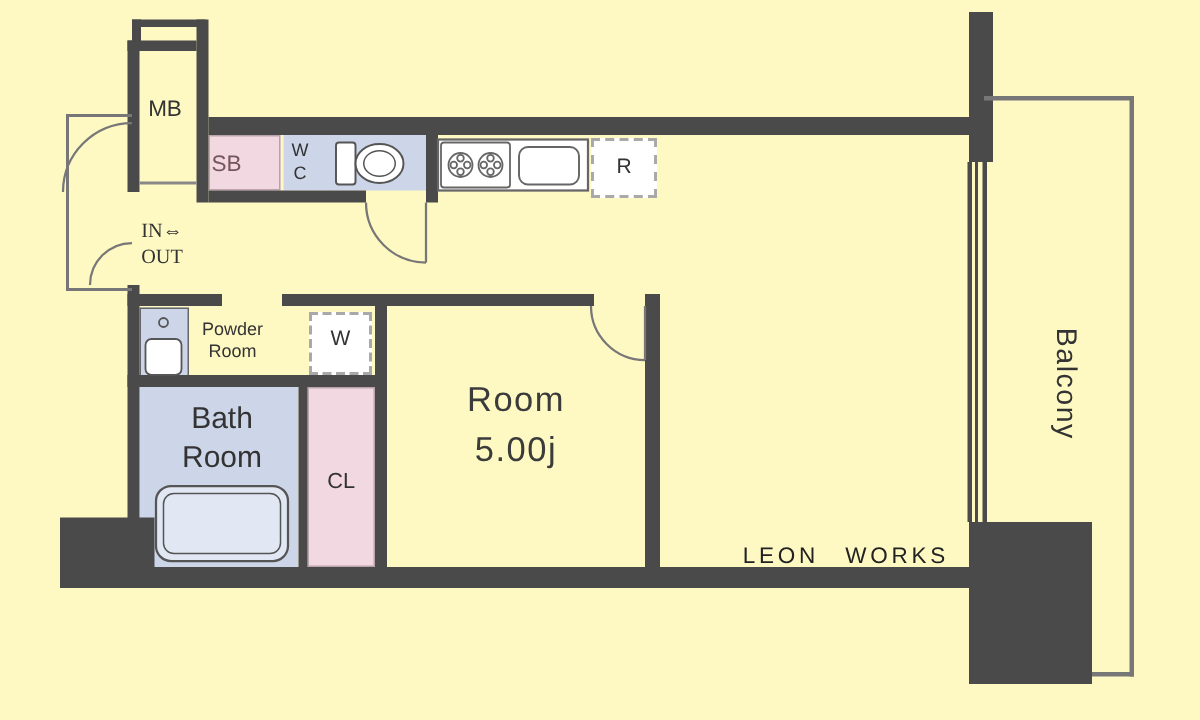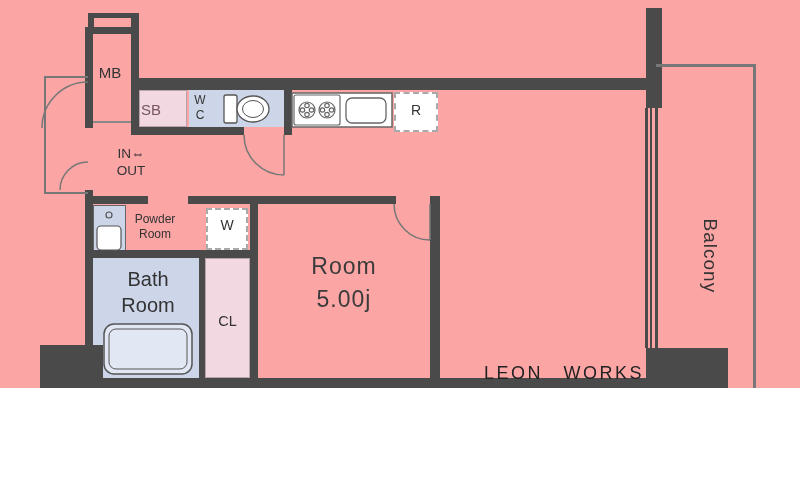--- a/index.html
+++ b/index.html
@@ -1,17 +1,17 @@
 <!DOCTYPE html>
 <html><head>
 <meta charset="utf-8">
 <style>
   html,body{margin:0;padding:0;background:#ffffff;}
   .plan{
-    position:relative;width:800px;height:388px;background:#fca5a5;
+    position:relative;width:800px;height:480px;background:#fef9c3;
     font-family:"Liberation Sans",sans-serif;color:#333;overflow:hidden;
   }
   .wall{position:absolute;background:#4a4a4a;}
   .thin{position:absolute;background:#777;}
   .fill{position:absolute;box-sizing:border-box;}
   .blue{background:#cdd5e9;}
   .pink{background:#f2d8e1;border:1px solid #b9a3ad;}
   .dashed{position:absolute;box-sizing:border-box;border:2px dashed #a9a9a9;background:#fff;}
   .lbl{position:absolute;text-align:center;color:#333;line-height:1.25;white-space:pre;}
   .big{font-size:23px;line-height:1.45;letter-spacing:1px;color:#3b3b3b;}
@@ -105,23 +105,23 @@
 
     <g>
       <rect x="104" y="324" width="88" height="50" rx="10" fill="#e2e7f4" stroke="#555" stroke-width="1.5"></rect>
       <rect x="109" y="329" width="78" height="40" rx="7" fill="none" stroke="#555" stroke-width="1"></rect>
     </g>
   </svg>
 
   <div class="lbl" style="left:89px;top:64px;width:42px;font-size:15px;">MB</div>
   <div class="lbl" style="left:127px;top:101px;width:48px;font-size:15px;color:#75555e;">SB</div>
   <div class="lbl" style="left:193px;top:93px;width:14px;font-size:12px;"><span>W</span><br><span>C</span></div>
-  <div class="lbl" style="left:104px;top:146px;width:54px;font-size:13.5px;"><span>IN⇔</span><br><span>OUT</span></div>
+  <div class="lbl" style="left:81px;top:146px;width:54px;font-size:13.5px;font-family:Liberation Serif, serif;"><span>IN⇔</span><br><span>OUT</span></div>
   <div class="lbl" style="left:394px;top:102px;width:44px;font-size:14px;">R</div>
   <div class="lbl" style="left:206px;top:217px;width:42px;font-size:14px;">W</div>
   <div class="lbl" style="left:116px;top:212px;width:78px;font-size:12px;"><span>Powder</span><br><span>Room</span></div>
   <div class="lbl" style="left:106px;top:266px;width:84px;font-size:20px;line-height:1.3;"><span>Bath</span><br><span>Room</span></div>
   <div class="lbl" style="left:205px;top:312px;width:45px;font-size:14.5px;">CL</div>
   <div class="lbl big" style="left:264px;top:250px;width:160px;"><span>Room</span><br><span>5.00j</span></div>
   <div class="lbl" style="left:666px;top:244px;width:88px;font-size:19px;letter-spacing:1px;transform:rotate(90deg);">Balcony</div>
-  <div class="lbl" style="left:476px;top:362px;width:176px;font-size:18px;letter-spacing:2.5px;color:#222;">LEON WORKS</div>
+  <div class="lbl" style="left:476px;top:362px;width:176px;font-size:15px;letter-spacing:2.5px;color:#222;">LEON WORKS</div>
 
 </div>
 
 </body></html>

